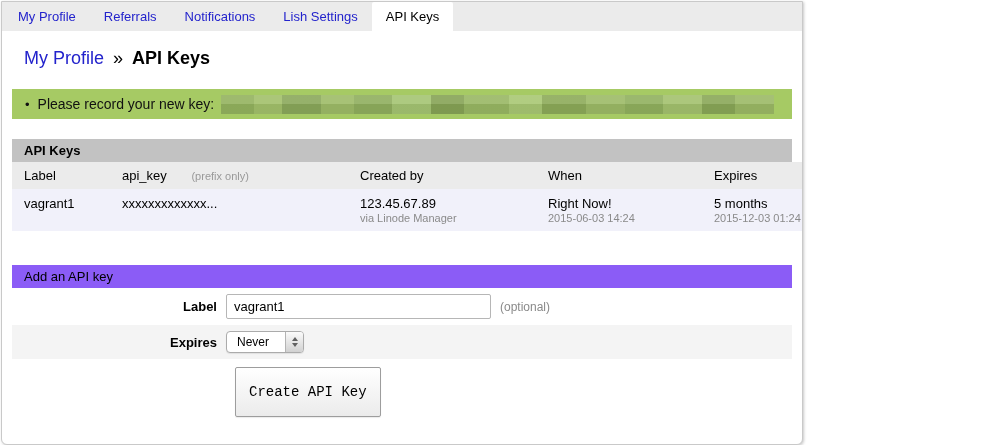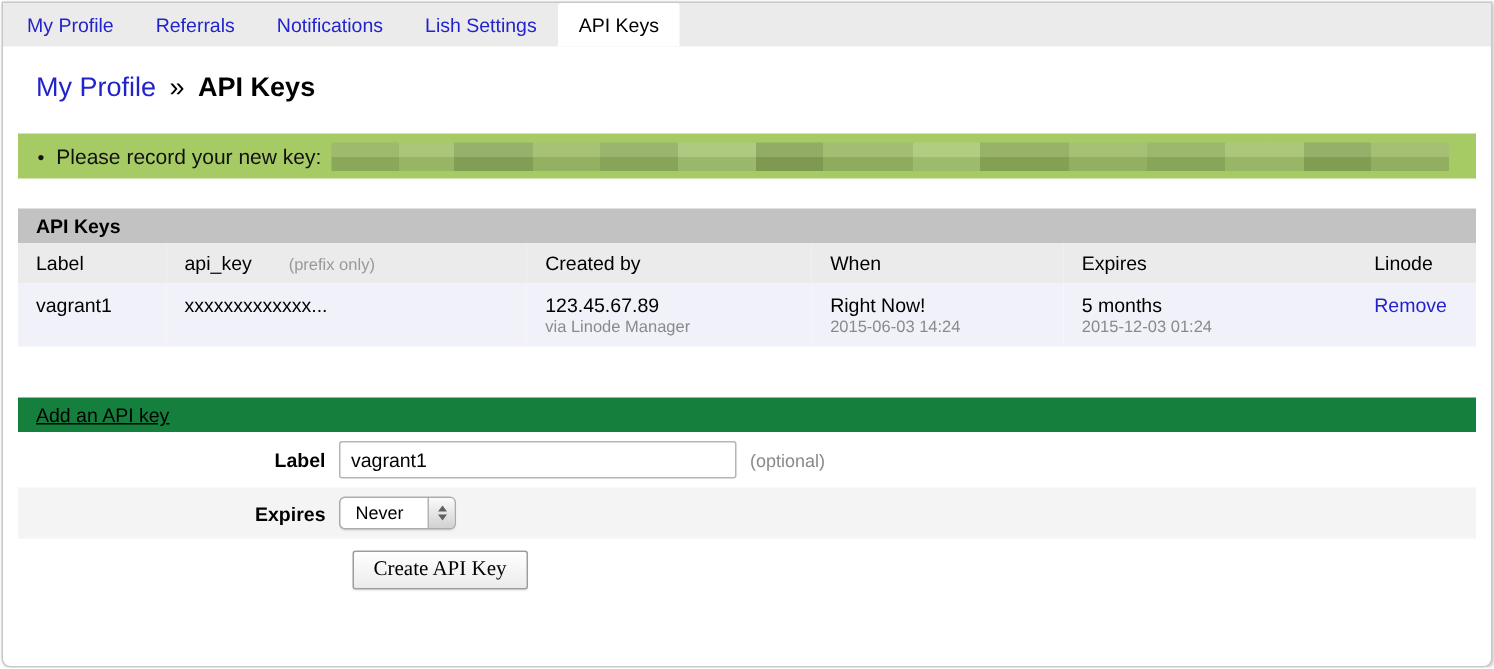--- a/index.html
+++ b/index.html
@@ -1,18 +1,18 @@
 <!DOCTYPE html>
 <html><head>
 <meta charset="utf-8">
 <style>
   * { margin:0; padding:0; box-sizing:border-box; }
   html,body { background:#fff; font-family:"Liberation Sans", sans-serif; }
   .window {
-    width:994px; height:444px; margin:1px auto 0 1px;
+    width:802px; height:444px; margin:1px auto 0 1px;
     border:1px solid #c9c9c9; border-radius:0 0 6px 6px;
     box-shadow:1px 1px 3px rgba(0,0,0,0.22);
     background:#fff; overflow:hidden;
   }
   
   .tabbar { height:29px; background:#ebebeb; display:flex; align-items:stretch; padding-left:2px; }
   .tab { line-height:29px; padding:0 14px; font-size:13px; color:#2323cc; cursor:pointer; text-decoration:none; white-space:nowrap; }
   .tab.active { background:#fff; color:#000; border-radius:2px 2px 0 0; }
   
   .breadcrumb { margin:17px 0 20px 22px; font-size:18px; color:#000; }
@@ -42,21 +42,21 @@
   col.c-label{width:98px;} col.c-key{width:238px;} col.c-created{width:188px;}
   col.c-when{width:166px;} col.c-expires{width:193px;} col.c-options{width:79px;}
   thead th { background:#ebebeb; text-align:left; font-weight:normal; padding:6px 0 6px 12px; }
   thead .note { color:#999; font-size:11px; margin-left:21px; }
   tbody td { padding:7px 0 7px 12px; vertical-align:top; }
   tbody tr.alt { background:#f1f1fa; }
   .sub { color:#8a8a8a; font-size:11px; margin-top:1px; }
   a.remove { color:#2323cc; text-decoration:none; }
   
   .form-section { margin:34px 10px 0 10px; font-size:13px; }
-  .form-title { background:#15803d; padding:4px 12px;text-decoration:underline; }
+  .form-title { background:#8b5cf6; padding:4px 12px; }
   .form-row { display:flex; align-items:center; padding:6px 0; }
   .form-row.alt { background:#f4f4f4; }
   .form-label { width:214px; text-align:right; font-weight:bold; padding-right:9px; }
   .text-input {
     width:265px; height:25px; border:1px solid #b6b6b6; border-radius:2px;
     padding:3px 7px; font-size:13px; font-family:"Liberation Sans", sans-serif; color:#000;
   }
   .hint { color:#8a8a8a; font-size:12px; margin-left:9px; }
   .select {
     display:inline-flex; align-items:center; height:22px; background:#fff;
@@ -66,22 +66,22 @@
   .select .value { padding:0 10px; font-size:12px; min-width:58px; }
   .select .stepper {
     width:18px; height:22px; border-left:1px solid #b4b4b4;
     background:linear-gradient(#fdfdfd,#cfcfcf);
     display:flex; flex-direction:column; align-items:center; justify-content:center;
   }
   .tri-up { width:0; height:0; border-left:3px solid transparent; border-right:3px solid transparent; border-bottom:4px solid #606060; margin-bottom:2px; }
   .tri-down { width:0; height:0; border-left:3px solid transparent; border-right:3px solid transparent; border-top:4px solid #606060; }
   .button-row { padding:8px 0 0 223px; }
   .create-btn {
-    font-family:Liberation Serif, serif; font-size:14px; color:#000;
-    padding:4px 13px; border:1px solid #9d9d9d; border-radius:2px;
+    font-family:Liberation Mono, monospace; font-size:14px; color:#000;
+    padding:16px 13px; border:1px solid #9d9d9d; border-radius:2px;
     background:linear-gradient(#ffffff,#ebebeb); cursor:pointer;
     box-shadow:0 1px 1px rgba(0,0,0,0.08);
   }
 </style>
 </head>
 <body>
 
 <div class="window">
 
   <div class="tabbar">

